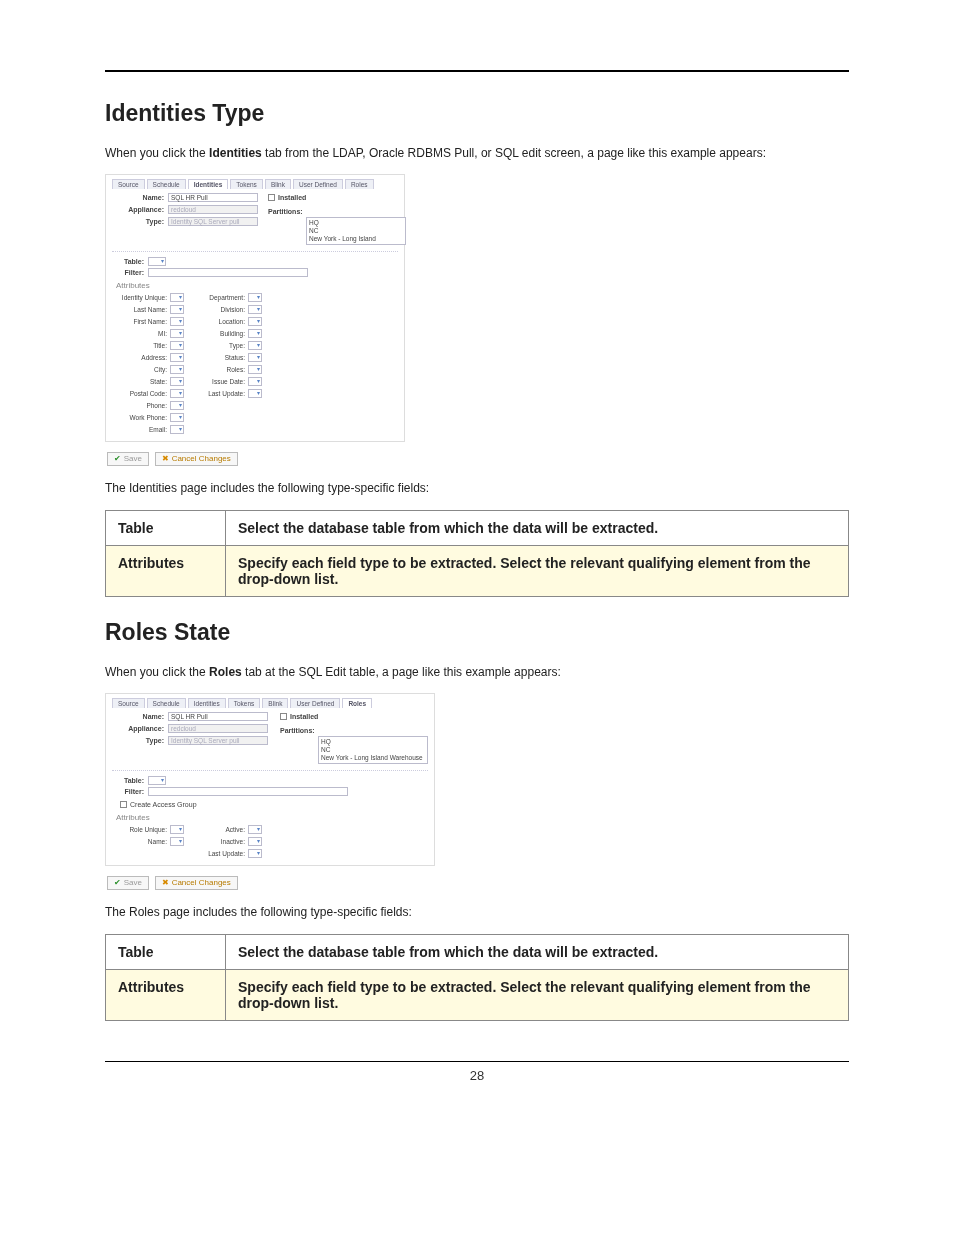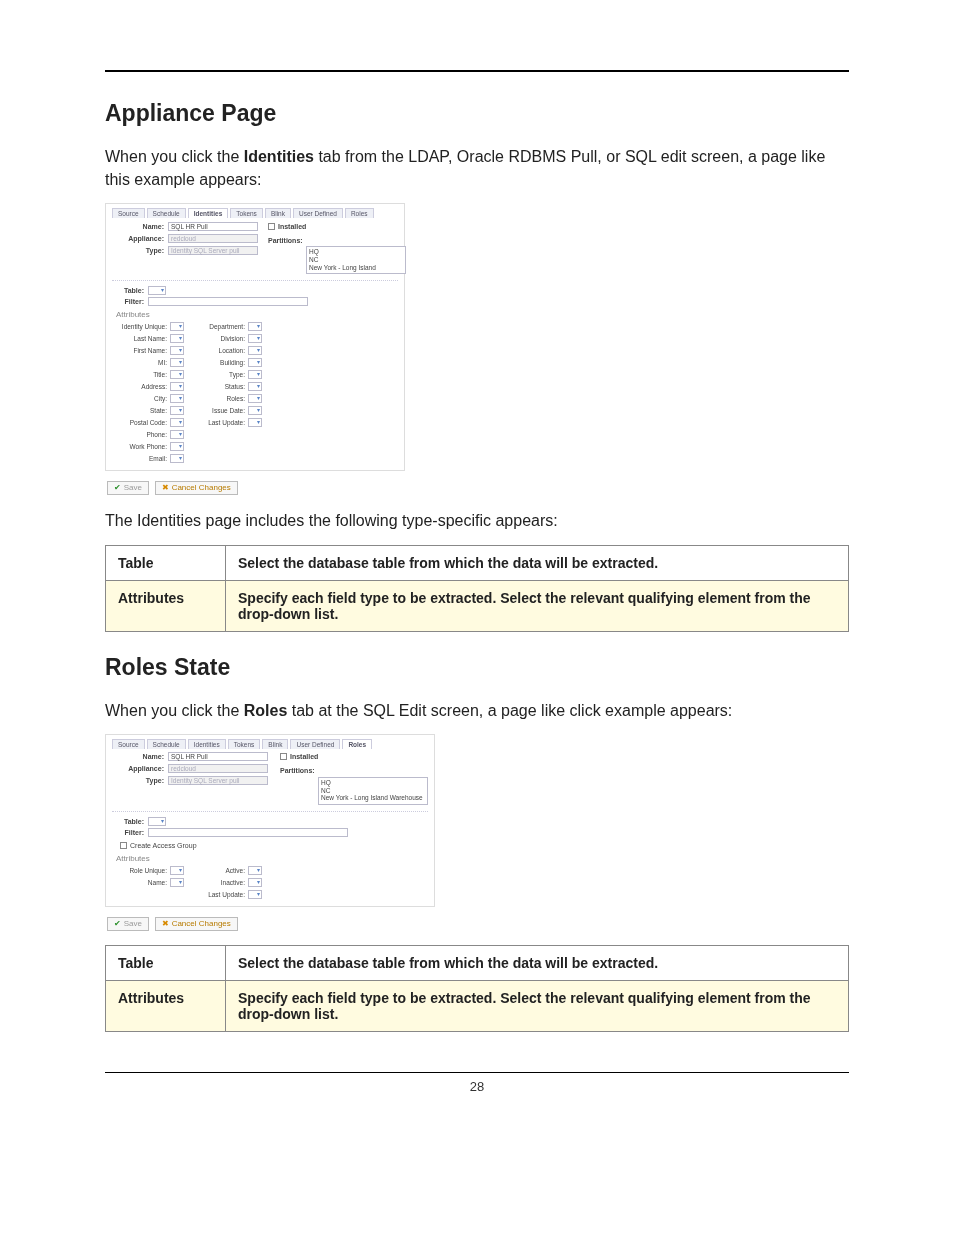--- a/index.html
+++ b/index.html
@@ -1,20 +1,20 @@
 <!DOCTYPE html>
 <html><head>
 <meta charset="utf-8">
 <style>
   * { box-sizing: border-box; margin: 0; padding: 0; }
   html, body { width: 954px; background: #fff; font-family: Arial, Helvetica, sans-serif; color: #222; }
   .page { padding: 70px 105px 40px 105px; }
   .top-rule { border-top: 2px solid #000; margin-bottom: 28px; }
   h2.section-title { font-size: 23px; font-weight: 700; margin: 10px 0 18px 0; }
-  p.body { font-size: 16px; line-height: 1.45; margin-bottom: 12px; }
+  p.body { font-size: 12px; line-height: 1.45; margin-bottom: 12px; }
   p.body b { font-weight: 700; }
 
   
   .shot { width: 300px; background: #fff; border: 1px solid #ddd; font-size: 7px; color: #444; padding: 4px 6px 6px 6px; margin: 4px 0 10px 0; }
   .shot .tabs { display: flex; gap: 2px; margin-bottom: 2px; }
   .shot .tab { padding: 1px 5px; border: 1px solid #ccd; border-bottom: none; background: #eef0f6; color: #556; font-size: 6.5px; }
   .shot .tab.active { background: #fff; font-weight: 700; }
   .shot .form-row { display: flex; align-items: center; height: 12px; }
   .shot .lbl { width: 56px; text-align: right; padding-right: 4px; font-weight: 700; }
   .shot .fld { border: 1px solid #bbc; background: #fff; height: 9px; display: inline-block; min-width: 60px; padding-left: 2px; line-height: 8px; font-size: 6.5px; }
@@ -50,21 +50,21 @@
 
   .bottom-rule { border-top: 1px solid #000; margin: 40px 0 6px 0; }
   .page-num { text-align: center; font-size: 13px; color: #333; }
 </style>
 </head>
 <body>
 
 <div class="page">
   <div class="top-rule"></div>
 
-  <h2 class="section-title">Appliance Page</h2>
+  <h2 class="section-title">Identities Type</h2>
   <p class="body">
     <span>When you click the </span><b>Identities</b><span> tab  from the LDAP, Oracle RDBMS Pull, or SQL edit screen, a page like this example appears:</span>
   </p>
 
   <div class="shot">
     <div class="tabs">
       <span class="tab">Source</span>
       <span class="tab">Schedule</span>
       <span class="tab active">Identities</span>
       <span class="tab">Tokens</span>
@@ -209,38 +209,38 @@
     <span class="btn save">
         <span class="ico-check">✔</span>
         <span>Save</span>
       </span>
     <span class="btn cancel">
         <span class="ico-cancel">✖</span>
         <span>Cancel Changes</span>
       </span>
   </div>
 
-  <p class="body">The Identities page includes the following type-specific appears:</p>
+  <p class="body">The Identities page includes the following type-specific fields:</p>
 
   <table class="def">
     <tbody>
         <tr>
       <th>Table</th>
       <td>Select the database table from which the data will be extracted.</td>
     </tr>
     <tr class="hl">
       <th>Attributes</th>
       <td>Specify each field type to be extracted. Select the relevant qualifying element from the drop-down list.</td>
     </tr>
   </tbody>
     </table>
 
   <h2 class="section-title">Roles State</h2>
   <p class="body">
-    <span>When you click the </span><b>Roles</b><span> tab at the SQL Edit screen, a page like click example appears:</span>
+    <span>When you click the </span><b>Roles</b><span> tab at the SQL Edit table, a page like this example appears:</span>
   </p>
 
   <div class="shot" style="width:330px">
     <div class="tabs">
       <span class="tab">Source</span>
       <span class="tab">Schedule</span>
       <span class="tab">Identities</span>
       <span class="tab">Tokens</span>
       <span class="tab">Blink</span>
       <span class="tab">User Defined</span>
@@ -323,20 +323,21 @@
     <span class="btn save">
         <span class="ico-check">✔</span>
         <span>Save</span>
       </span>
     <span class="btn cancel">
         <span class="ico-cancel">✖</span>
         <span>Cancel Changes</span>
       </span>
   </div>
 
+  <p class="body">The Roles page includes the following type-specific fields:</p>
 
   <table class="def">
     <tbody>
         <tr>
       <th>Table</th>
       <td>Select the database table from which the data will be extracted.</td>
     </tr>
     <tr class="hl">
       <th>Attributes</th>
       <td>Specify each field type to be extracted. Select the relevant qualifying element from the drop-down list.</td>

